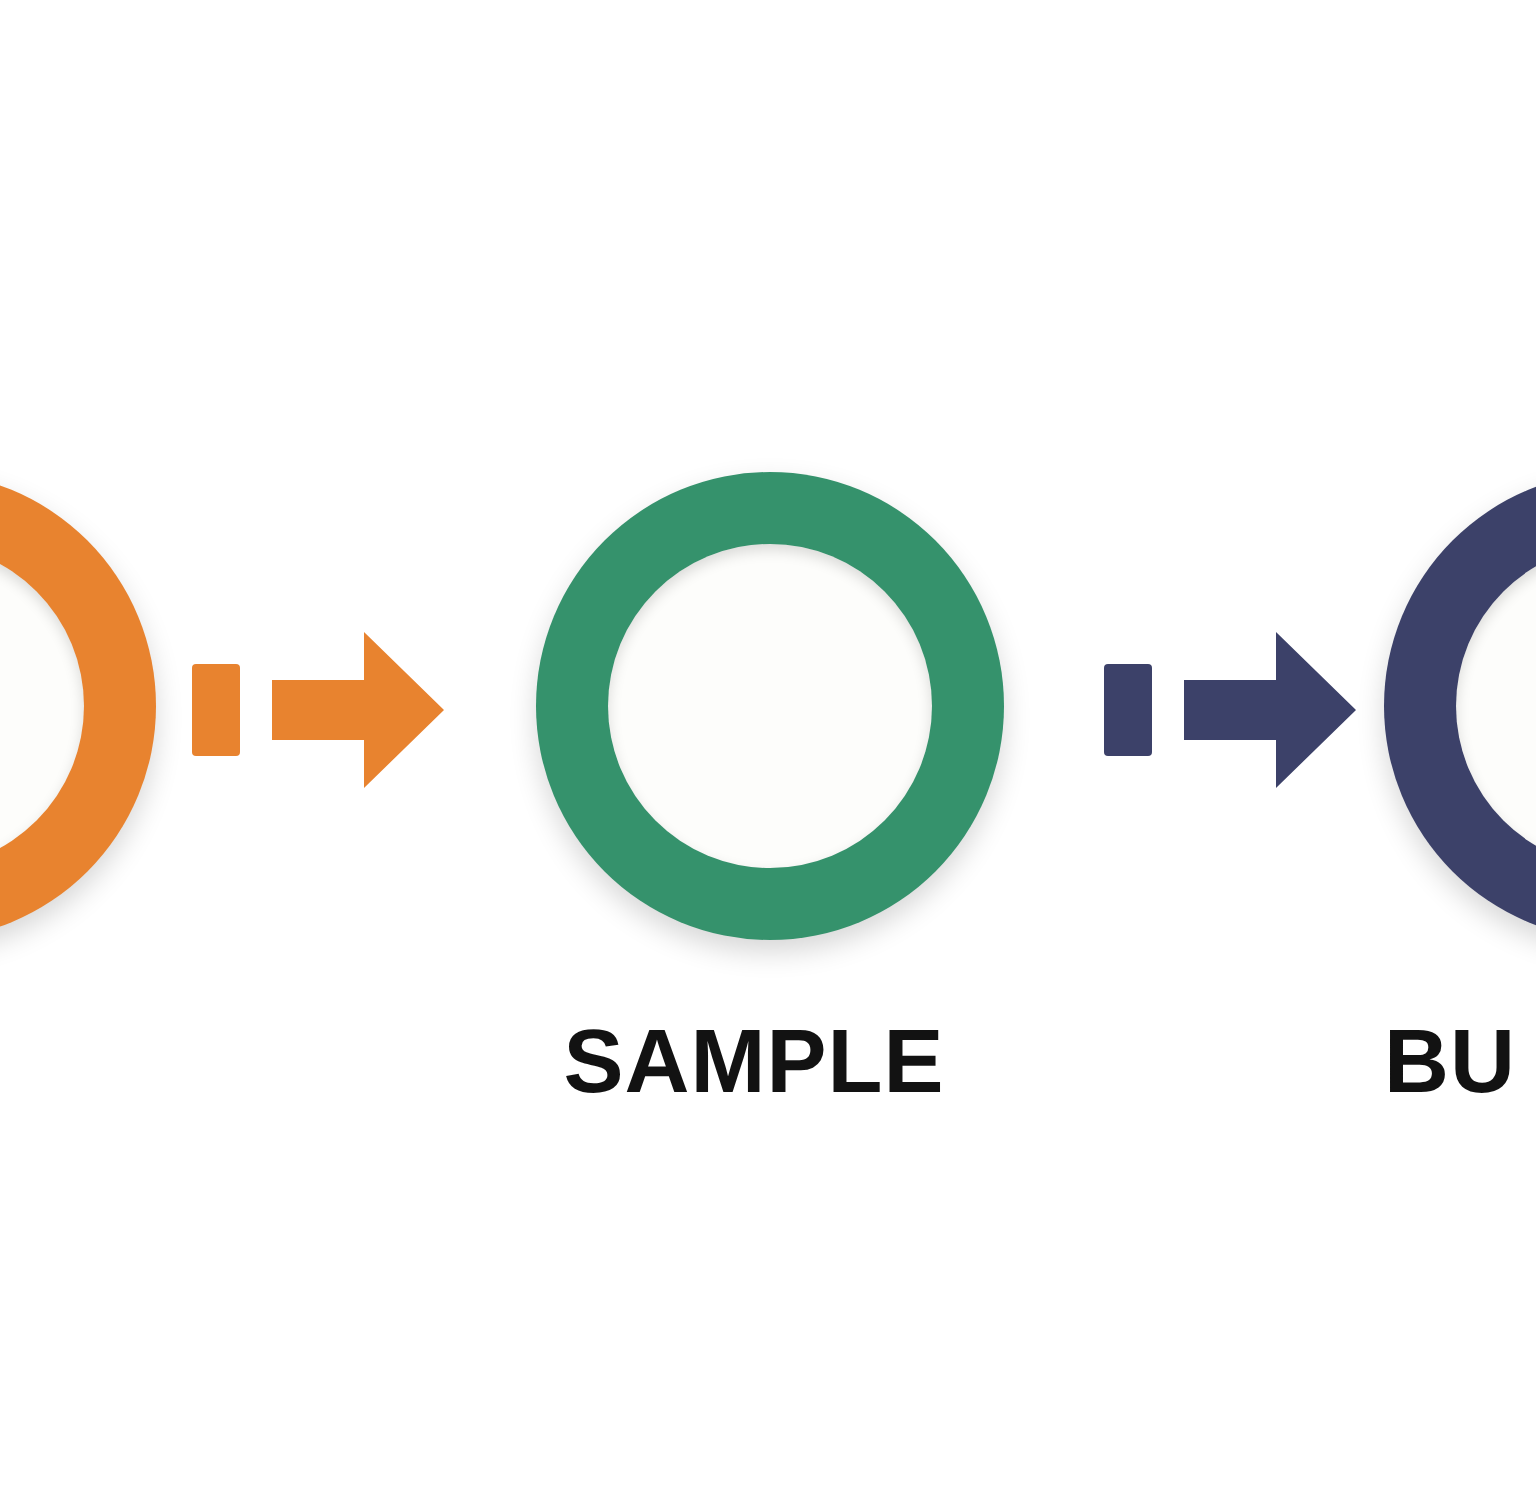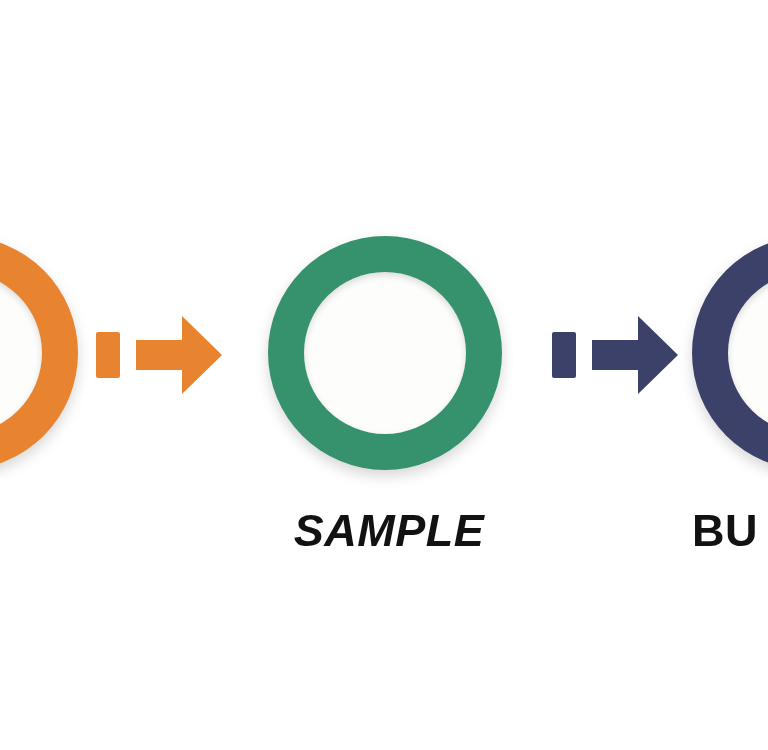--- a/index.html
+++ b/index.html
@@ -56,21 +56,21 @@
   }
 
   
   #step-pitch { left: -156px; }
   #step-pitch .ring { background: #E8832F; }
   #label-pitch { left: -156px; width: 234px; }
 
   
   #step-sample { left: 268px; }
   #step-sample .ring { background: #35926C; }
-  #label-sample { left: 272px; width: 234px; font-style: italic; }
+  #label-sample { left: 260px; width: 234px; }
 
   
   #step-bulk { left: 692px; }
   #step-bulk .ring { background: #3C4169; }
   #label-bulk { left: 692px; width: 234px; text-align: left; }
 
   
   .arrow {
     position: absolute;
     top: 316px;

